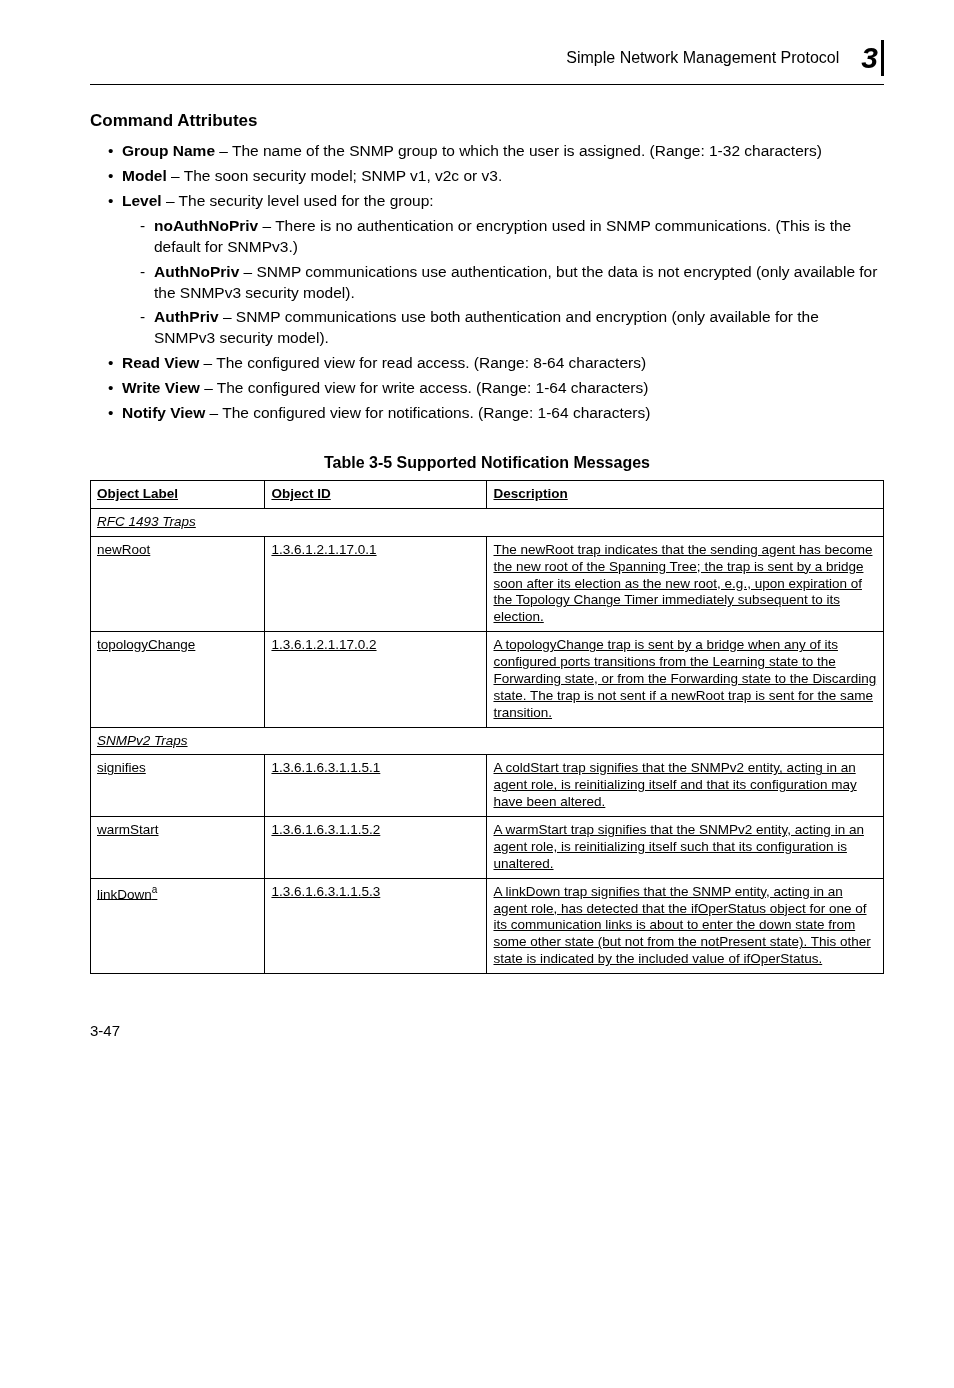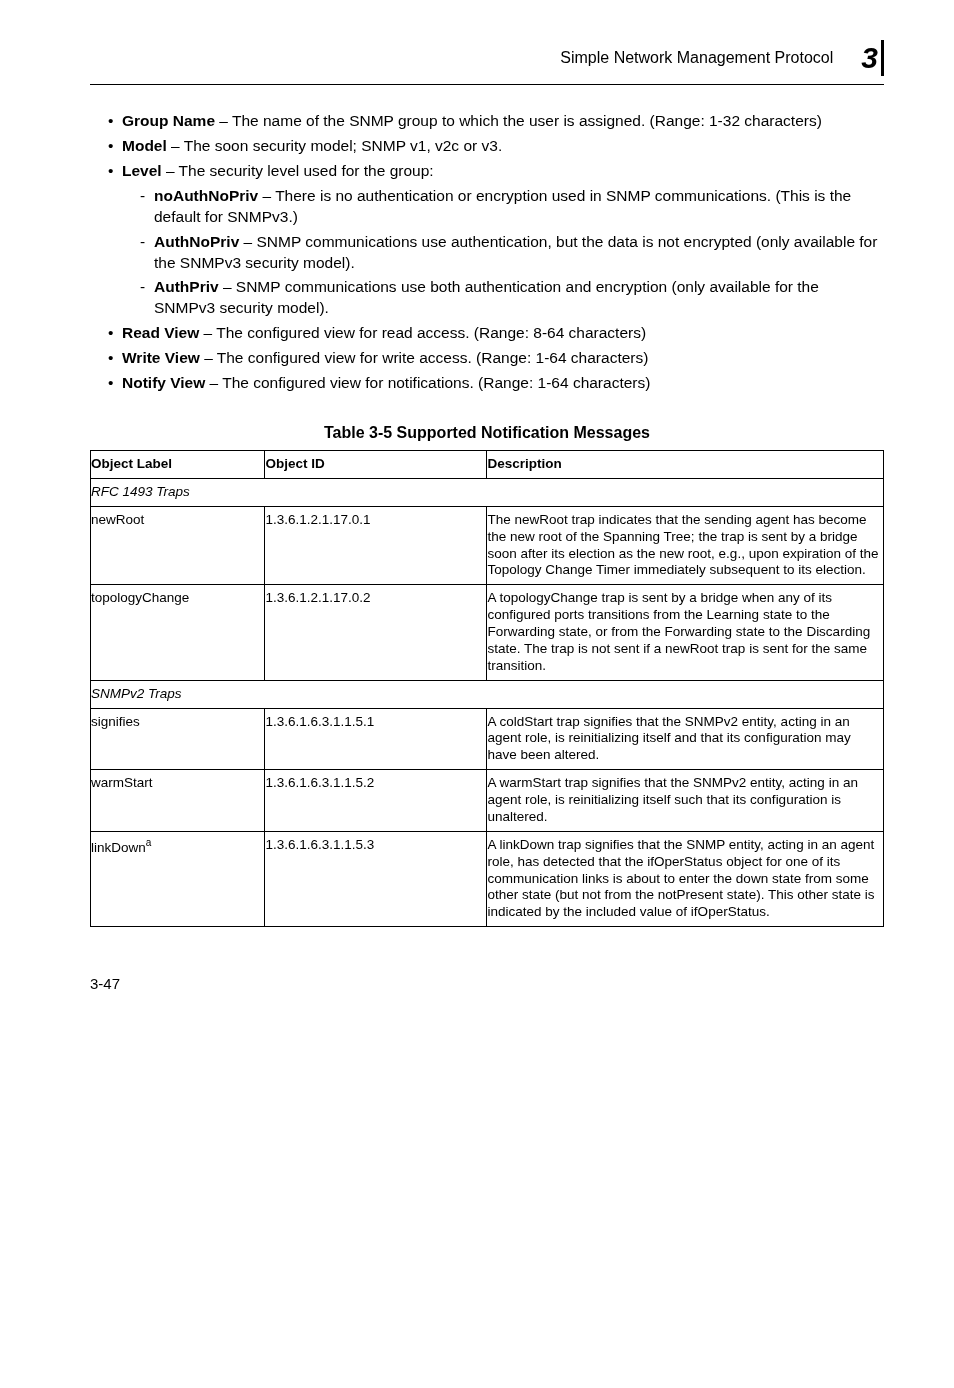--- a/index.html
+++ b/index.html
@@ -11,21 +11,21 @@
     color: #000;
     width: 954px;
   }
   .page {
     padding: 40px 70px 50px 90px;
   }
   .header-row {
     display: flex;
     justify-content: flex-end;
     align-items: center;
-    gap: 28px;
+    gap: 22px;
     margin-bottom: 8px;
   }
   .header-title {
     font-size: 16px;
     color: #000;
   }
   .chapter-badge {
     display: flex;
     align-items: center;
     gap: 4px;
@@ -94,24 +94,25 @@
     font-size: 16px;
     margin: 30px 0 8px 0;
   }
   table.notif {
     width: 100%;
     border-collapse: collapse;
     font-size: 13.5px;
   }
   table.notif th, table.notif td {
     border: 1.2px solid #000;
-    padding: 5px 0;
+    padding: 5px 6px;
     vertical-align: top;
     text-align: left;
     line-height: 1.25;
+    text-decoration: underline;
   }
   table.notif th {
     font-weight: bold;
     background: #fff;
   }
   .section-row td {
     font-style: italic;
     font-weight: normal;
   }
   .col-label { width: 22%; }
@@ -133,20 +134,21 @@
 
   <div class="header-row">
     <span class="header-title">Simple Network Management Protocol</span>
     <span class="chapter-badge">
       <span class="chapter-number">3</span>
       <span class="chapter-bar"></span>
     </span>
   </div>
   <hr class="header-underline">
 
+  <h2 class="section">Command Attributes</h2>
 
   <ul class="top-list">
     <li>
       <span class="bold">Group Name</span><span> – The name of the SNMP group to which the user is assigned. (Range: 1-32 characters)</span>
     </li>
     <li>
       <span class="bold">Model</span><span> – The soon security model; SNMP v1, v2c or v3.</span>
     </li>
     <li>
       <span class="bold">Level</span><span> – The security level used for the group:</span>

